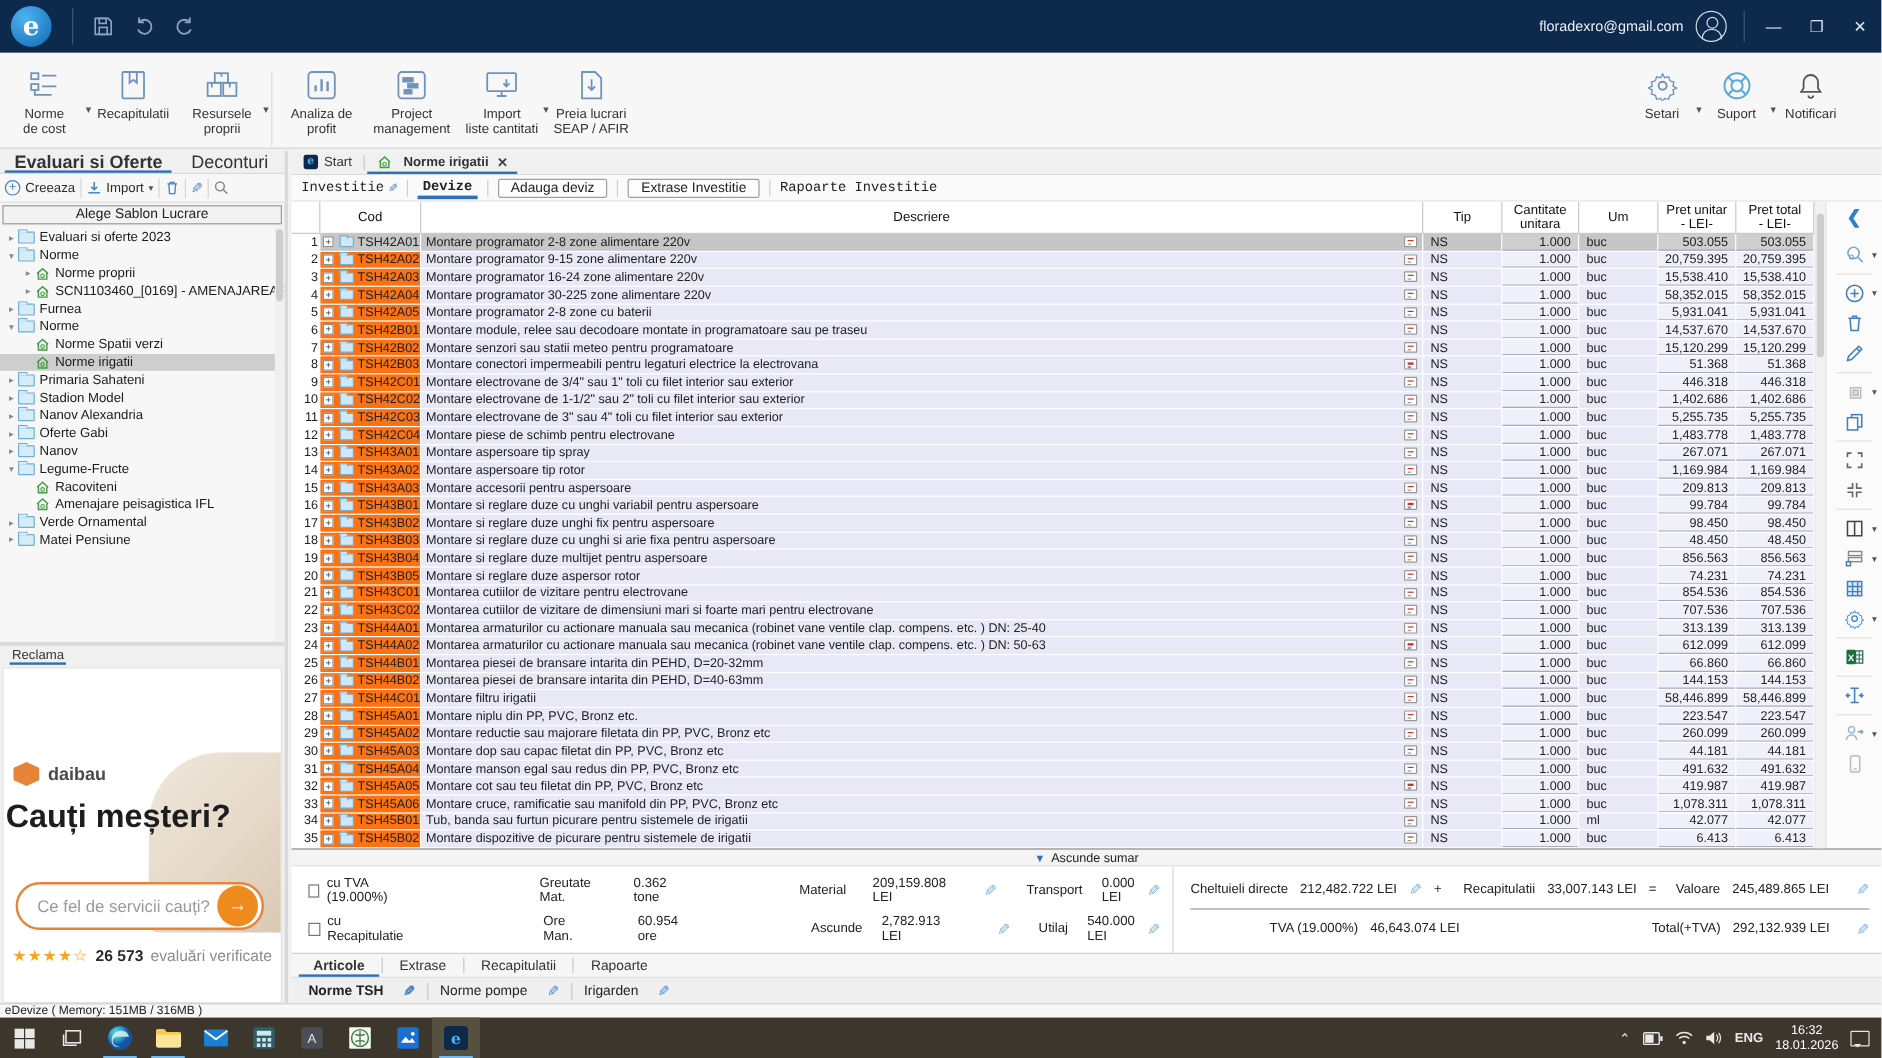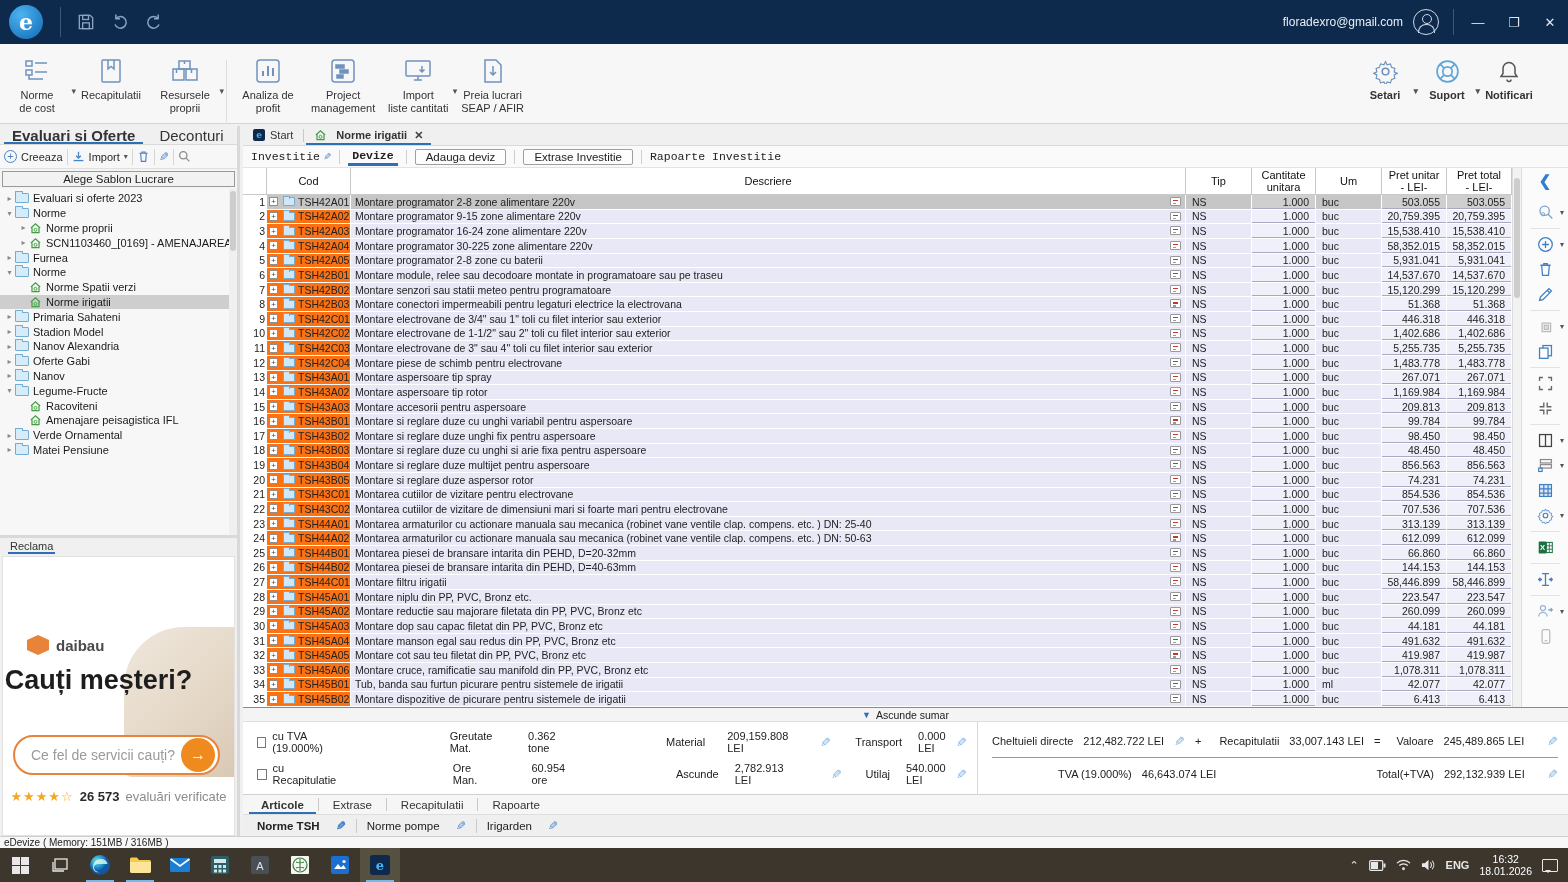--- a/index.html
+++ b/index.html
@@ -22,21 +22,21 @@
   .win-btn { width:36px; height:44px; display:flex; align-items:center; justify-content:center; color:#dfe6ee; font-size:13px; }
 
   
   .ribbon { position:absolute; left:0; top:44px; width:100%; height:80px; background:#f7f7f7; border-bottom:1px solid #d4d4d4; display:flex; align-items:flex-start; }
   .ribbon-group { display:flex; height:100%; align-items:flex-start; padding-top:8px; }
   .ribbon-btn { min-width:74px; padding:0 6px; display:flex; flex-direction:column; align-items:center; cursor:default; position:relative; }
   .ribbon-btn .ric { height:32px; display:flex; align-items:flex-end; justify-content:center; color:#6f93bd; }
   .ribbon-btn .rlab { margin-top:5px; text-align:center; font-size:11px; color:#333; line-height:13px; white-space:pre-line; }
   .ribbon-btn .rdrop { position:absolute; right:-2px; top:34px; font-size:9px; color:#555; }
   .ribbon-vsep { width:1px; height:62px; background:#dcdcdc; margin:8px 4px 0 4px; }
-  .ribbon-right { margin-left:auto; display:flex; padding-top:8px; margin-right:28px;font-weight:bold; }
+  .ribbon-right { margin-left:auto; display:flex; padding-top:8px; margin-right:28px; }
 
   
   .sidebar { position:absolute; left:0; top:126px; width:240px; bottom:46px; background:#f4f4f4; border-right:3px solid #d9d9d9; display:flex; flex-direction:column; }
   .side-tabs { height:19px; display:flex; align-items:center; border-bottom:1px solid #d9d9d9; background:#f0f0f0; }
   .side-tab { padding:0 12px; height:100%; display:flex; align-items:center; font-size:15px; color:#333; position:relative; }
   .side-tab.active { font-weight:bold; }
   .side-tab.active::after { content:""; position:absolute; left:4px; right:4px; bottom:0; height:2px; background:#2f6fb5; }
   .side-toolbar { height:24px; display:flex; align-items:center; padding:0 4px; gap:4px; background:#f7f7f7; border-bottom:1px solid #e0e0e0; }
   .stb-item { display:flex; align-items:center; gap:4px; color:#2a2a2a; font-size:11px; }
   .plus-circle { width:13px; height:13px; border-radius:50%; border:1.4px solid #4a84c4; color:#4a84c4; font-size:11px; line-height:10px; text-align:center; }
@@ -51,21 +51,21 @@
   .icon-folder::before { content:""; position:absolute; left:-1px; top:-3px; width:6px; height:2px; background:#d6ecf8; border:1px solid #72aed4; border-bottom:none; border-radius:1px 1px 0 0; }
   .icon-house { width:13px; height:12px; margin-right:4px; flex:0 0 13px; }
   .tree-scroll { position:absolute; right:0; top:0; width:8px; height:100%; background:#f0f0f0; }
   .tree-scroll::before { content:""; position:absolute; left:1px; top:2px; width:6px; height:60px; background:#cdcdcd; border-radius:3px; }
   .reclama-wrap { border-top:3px solid #d9d9d9; background:#f0f0f0; flex:1; display:flex; flex-direction:column; }
   .reclama-tab { height:18px; display:flex; align-items:center; padding-left:8px; font-size:11px; color:#333; }
   .reclama-tab span { position:relative; padding:0 2px 2px 2px; }
   .reclama-tab span::after { content:""; position:absolute; left:0; right:0; bottom:0; height:2px; background:#2f6fb5; }
   .ad { margin:0 2px; background:#fff; border:1px solid #e2e2e2; flex:1; position:relative; overflow:hidden; }
   .ad-photo { position:absolute; right:0; top:70px; width:110px; height:150px; background:linear-gradient(135deg,#efe7dc 0%, #e4d7c6 60%, #d8c9b4 100%); border-radius:60px 0 0 8px; }
-  .ad-brand { position:absolute; left:24px; top:78px; display:flex; align-items:center; gap:7px; }
+  .ad-brand { position:absolute; left:8px; top:78px; display:flex; align-items:center; gap:7px; }
   .ad-cube { width:22px; height:20px; background:#e8833a; clip-path:polygon(50% 0, 100% 25%, 100% 75%, 50% 100%, 0 75%, 0 25%); }
   .ad-brand-name { font-weight:bold; font-size:15px; color:#4a4a4a; }
   .ad-headline { position:absolute; left:0; right:40px; top:108px; text-align:center; font-weight:bold; font-size:27px; line-height:30px; color:#1d1d1d; }
   .ad-search { position:absolute; left:10px; right:14px; top:178px; height:40px; background:#fff; border:2px solid #e8833a; border-radius:22px; display:flex; align-items:center; }
   .ad-search-ph { flex:1; padding-left:16px; color:#9a9a9a; font-size:14px; }
   .ad-go { width:34px; height:34px; margin-right:3px; border-radius:50%; background:#ef8b1e; color:#fff; display:flex; align-items:center; justify-content:center; font-size:16px; }
   .ad-rating { position:absolute; left:0; right:0; top:232px; display:flex; align-items:center; justify-content:center; gap:6px; font-size:13px; }
   .ad-stars { color:#f5a623; letter-spacing:1px; font-size:13px; }
   .ad-count { font-weight:bold; color:#2b2b2b; }
   .ad-suffix { color:#8c8c8c; }

